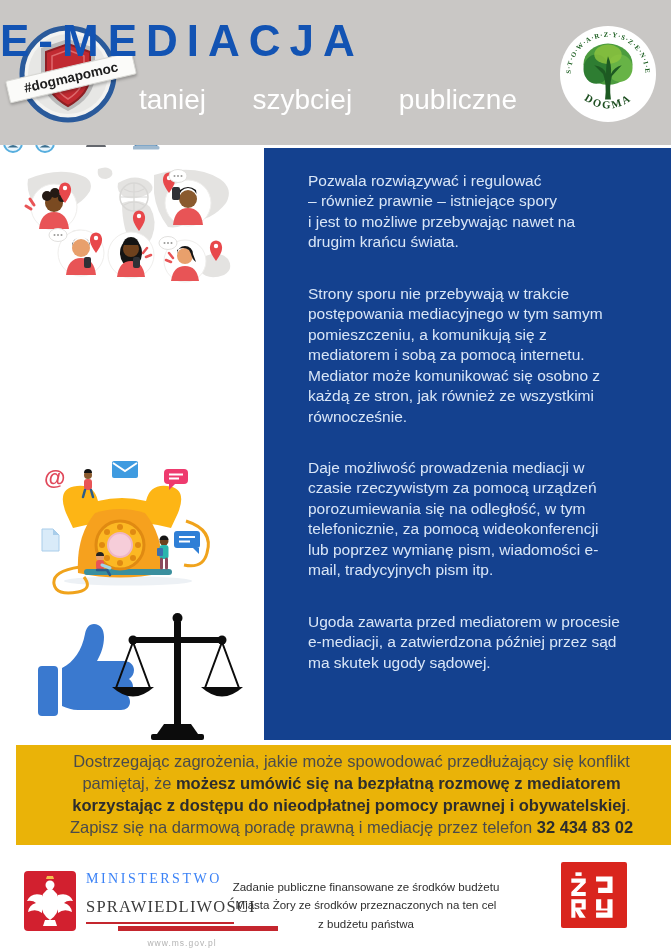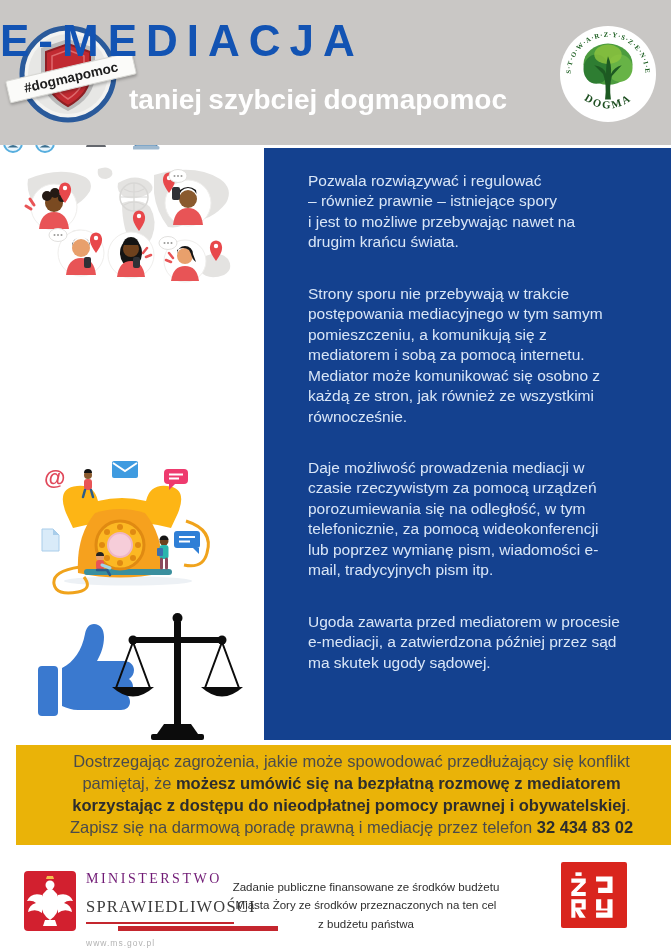--- a/index.html
+++ b/index.html
@@ -3,22 +3,22 @@
 <meta charset="utf-8">
 <style>
   html,body{margin:0;padding:0;background:#fff;}
   .page{position:relative;width:671px;height:950px;overflow:hidden;background:#fff;
         font-family:"Liberation Sans",sans-serif;}
 
   
   .header{position:absolute;left:0;top:0;width:671px;height:145px;background:#c9c7c5;}
   .title{position:absolute;left:0;top:16px;width:671px;text-align:left;
          font-size:44px;font-weight:800;color:#1253b3;letter-spacing:9px;}
-  .subtitle{position:absolute;left:129px;top:84px;width:378px;display:flex;
-            justify-content:space-between;color:#fff;font-weight:700;font-size:28px;align-items:center;}
+  .subtitle{position:absolute;left:139px;top:84px;width:378px;display:flex;
+            justify-content:space-between;color:#fff;font-weight:400;font-size:28px;align-items:center;}
   .badge{position:absolute;left:18px;top:24px;width:100px;height:100px;}
   .badge svg{position:absolute;left:0;top:0;}
   .ribbon{position:absolute;left:-12px;top:42px;width:128px;transform:rotate(-13deg);
           background:#fbfbf9;border:1px solid #d8d8d4;border-radius:2px;
           box-shadow:0 2px 3px rgba(0,0,0,.25);color:#1d1d1d;font-weight:700;
           font-size:13.5px;text-align:center;padding:3px 0;}
   .dogma{position:absolute;right:14px;top:25px;width:98px;height:98px;}
 
   
   .blue-panel{position:absolute;left:264px;top:148px;width:411px;height:592px;
@@ -36,26 +36,26 @@
   .notice{position:absolute;left:16px;top:745px;width:671px;height:100px;background:#eab308;
           display:flex;align-items:center;justify-content:center;}
   .notice p{width:608px;margin:0;text-align:center;color:#4b4b4b;
             font-size:16.5px;line-height:1.33;}
   .notice .b{font-weight:700;color:#2d2d2d;}
 
   
   .footer{position:absolute;left:0;top:845px;width:671px;height:105px;background:#fff;}
   .ministry{position:absolute;left:24px;top:26px;display:flex;align-items:flex-start;}
   .ministry-text{margin-left:10px;font-family:"Liberation Serif",serif;}
-  .min1{font-size:14px;color:#701a75;letter-spacing:2.5px;}
+  .min1{font-size:14px;color:#3b82f6;letter-spacing:2.5px;}
   .min2{font-size:16.5px;color:#3b3b3b;letter-spacing:1.2px;margin-top:10px;}
   .bar1{width:148px;height:2px;background:#c4262e;margin-top:5px;}
   .bar2{width:160px;height:5px;background:#c4262e;margin-top:2px;margin-left:32px;}
   .min-url{font-family:"Liberation Sans",sans-serif;font-size:8.5px;color:#b3b3b3;
-           margin-top:7px;letter-spacing:1px;}
+           margin-top:7px;letter-spacing:1px;text-align:center;}
   .funding{position:absolute;left:216px;top:33px;width:300px;text-align:center;
            font-size:11.5px;color:#2e2e2e;line-height:1.6;white-space:pre-line;}
   .zory{position:absolute;right:44px;top:17px;width:66px;height:66px;}
 </style>
 </head>
 <body>
 
 <div class="page">
 
   <div class="header">
@@ -70,21 +70,21 @@
       <div class="ribbon">
         <span>#dogmapomoc</span>
       </div>
     </div>
 
     <div class="title">E-MEDIACJA</div>
 
     <div class="subtitle">
       <span>taniej</span>
       <span>szybciej</span>
-      <span>dogmapomoc</span>
+      <span>publiczne</span>
     </div>
 
     <div class="dogma">
       <svg width="98" height="98" viewBox="0 0 100 100">
         <circle cx="50" cy="50" r="49" fill="#fff"></circle>
         <ellipse cx="50" cy="40" rx="25" ry="21" fill="#4c9c3f"></ellipse>
         <ellipse cx="38" cy="45" rx="13" ry="15" fill="#2e7d32"></ellipse>
         <ellipse cx="62" cy="44" rx="13" ry="14" fill="#67b346"></ellipse>
         <ellipse cx="50" cy="30" rx="14" ry="10" fill="#8fc43f" opacity="0.8"></ellipse>
         <path d="M47,76 q2,-16 -2,-26 l-9,-9 q11,2 12,9 q0,-11 2,-18 q4,9 3,18 q3,-7 11,-9 l-10,11 q-3,10 -1,24 z" fill="#1d5a22"></path>

